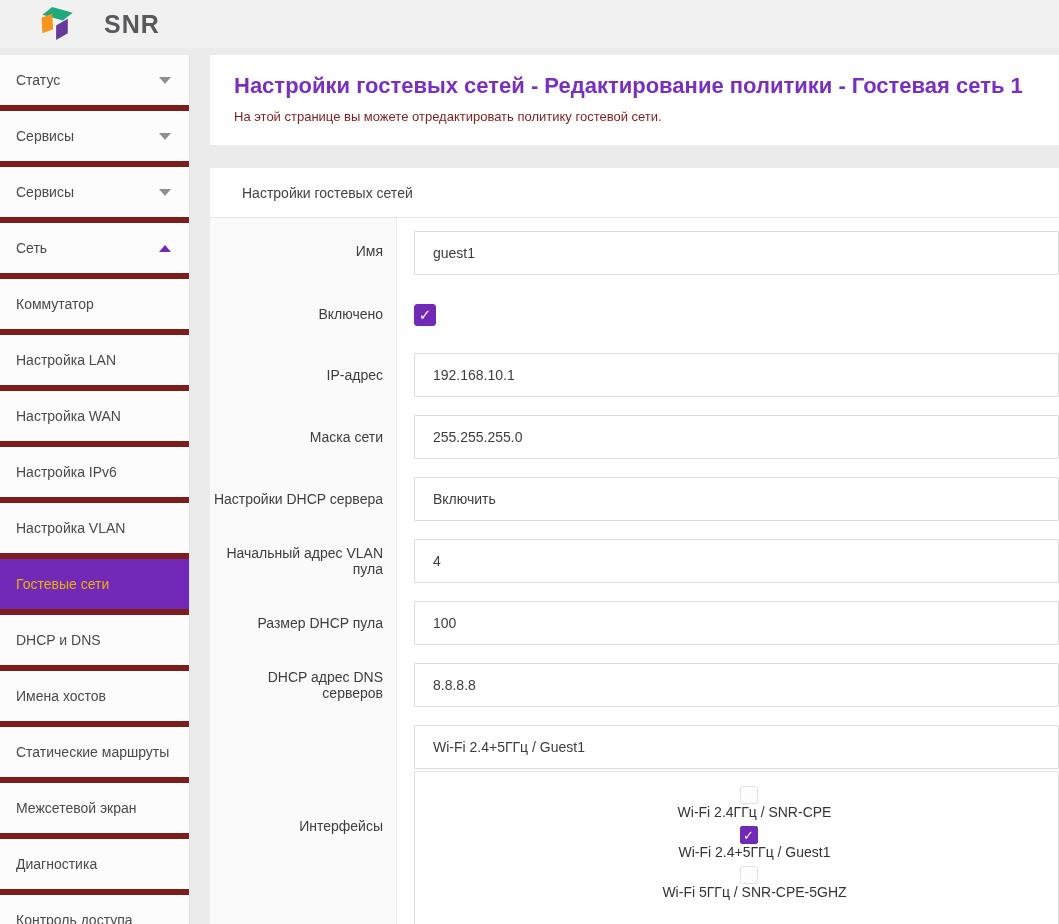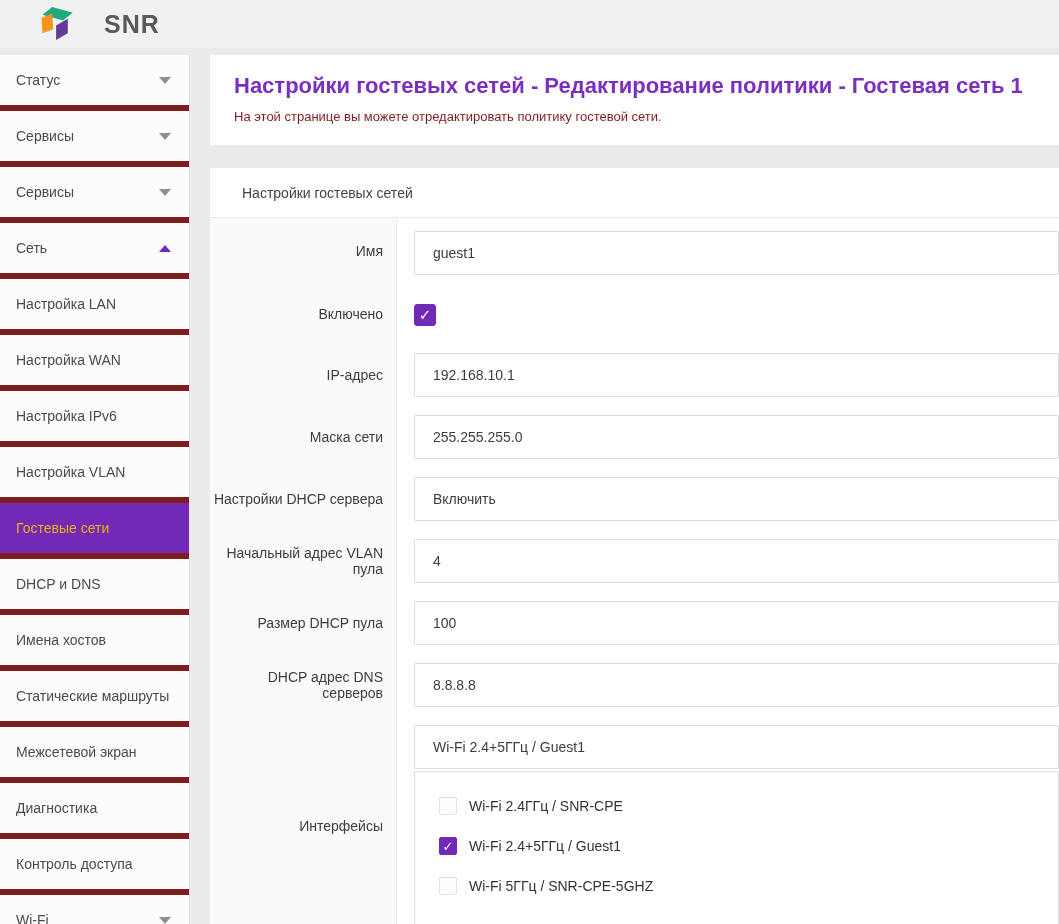--- a/index.html
+++ b/index.html
@@ -54,21 +54,21 @@
     background:#fff; font-size:14px; color:#3d3d3d;
     font-family:"Liberation Sans","DejaVu Sans",sans-serif;
     padding-left:18px; display:flex; align-items:center;
   }
   input.txt { outline:none; }
   .select { cursor:pointer; }
   .opt-box {
     margin-top:2px; border:1px solid #e0e0e0; border-radius:1px;
     padding:14px 0 20px 24px;
   }
-  .opt { display:flex; align-items:center; height:40px; cursor:pointer; }
+  .opt { display:flex; align-items:center; height:40px; cursor:pointer;flex-direction:column; }
   .opt-label { margin-left:12px; font-size:14px; color:#333; }
   .cb {
     width:18px; height:18px; border:1px solid #e2e2e2; border-radius:2px;
     background:#fdfdfd; display:flex; align-items:center; justify-content:center;
     cursor:pointer; flex:none;
   }
   .cb.big { width:22px; height:22px; border-radius:3px; }
   .cb.checked { background:var(--accent,#7229b8); border-color:var(--accent,#7229b8); }
   .cb.checked::after { content:"\2713"; color:#fff; font-size:13px; font-weight:700; }
   .cb.big.checked::after { font-size:15px; }
@@ -97,20 +97,23 @@
       <span>Сервисы</span>
       <span class="tri down"></span>
     </div>
     <div class="side-item">
       <span>Сервисы</span>
       <span class="tri down"></span>
     </div>
     <div class="side-item">
       <span>Сеть</span>
       <span class="tri up"></span>
+    </div>
+    <div class="side-item">
+      <span>Коммутатор</span>
     </div>
     <div class="side-item">
       <span>Настройка LAN</span>
     </div>
     <div class="side-item">
       <span>Настройка WAN</span>
     </div>
     <div class="side-item">
       <span>Настройка IPv6</span>
     </div>

